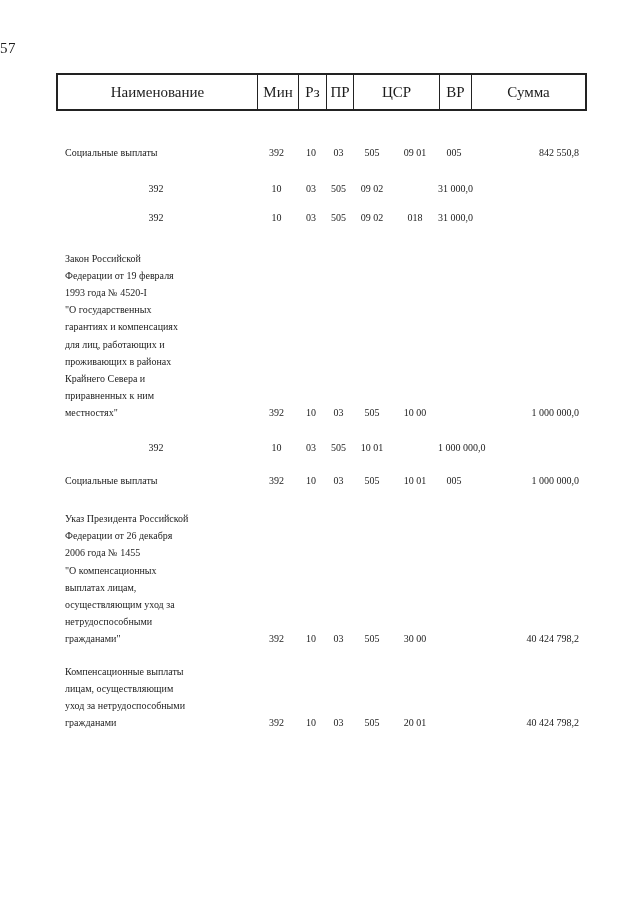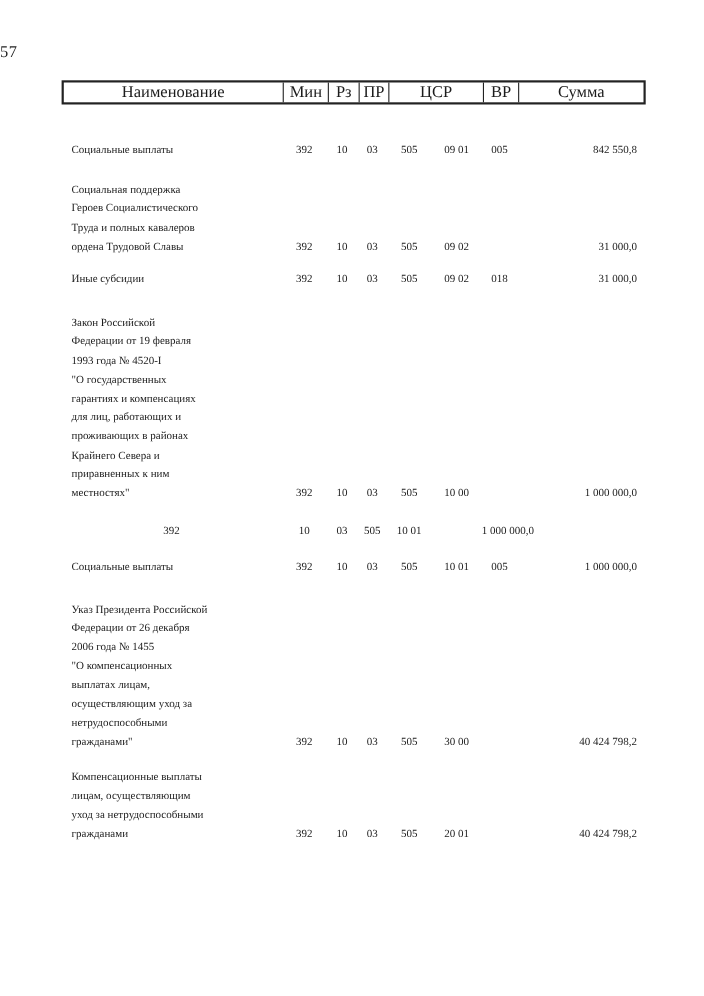--- a/index.html
+++ b/index.html
@@ -26,21 +26,21 @@
   .doc-table {
     position: absolute;
     left: 56px;
     top: 73px;
     width: 531px;
   }
   .thead {
     display: grid;
     grid-template-columns: 200px 41px 28px 27px 86px 32px 1fr;
     border: 2px solid #222222;
-    height: 22px;
+    height: 38px;
     box-sizing: border-box;
   }
   .thead .hc {
     border-right: 1px solid #222222;
     box-sizing: border-box;
     height: 100%;
     display: flex;
     align-items: center;
     justify-content: center;
     font-size: 15px;
@@ -103,35 +103,30 @@
     <div class="c num">392</div>
     <div class="c num">10</div>
     <div class="c num">03</div>
     <div class="c num">505</div>
     <div class="c num">09 01</div>
     <div class="c num">005</div>
     <div class="c sum">842 550,8</div>
   </div>
 
   <div class="trow mt-r1">
-    <div class="c name">Социальная поддержка
-Героев Социалистического
-Труда и полных кавалеров
-ордена Трудовой Славы</div>
     <div class="c num">392</div>
     <div class="c num">10</div>
     <div class="c num">03</div>
     <div class="c num">505</div>
     <div class="c num">09 02</div>
     <div class="c num"></div>
     <div class="c sum">31 000,0</div>
   </div>
 
   <div class="trow mt-r2">
-    <div class="c name">Иные субсидии</div>
     <div class="c num">392</div>
     <div class="c num">10</div>
     <div class="c num">03</div>
     <div class="c num">505</div>
     <div class="c num">09 02</div>
     <div class="c num">018</div>
     <div class="c sum">31 000,0</div>
   </div>
 
   <div class="trow mt-r3">

